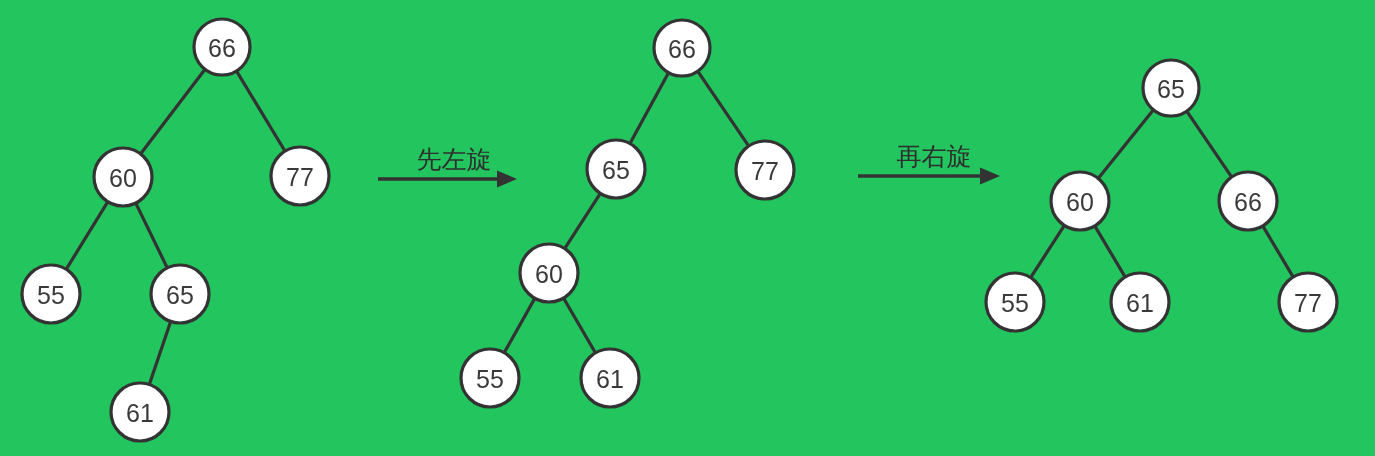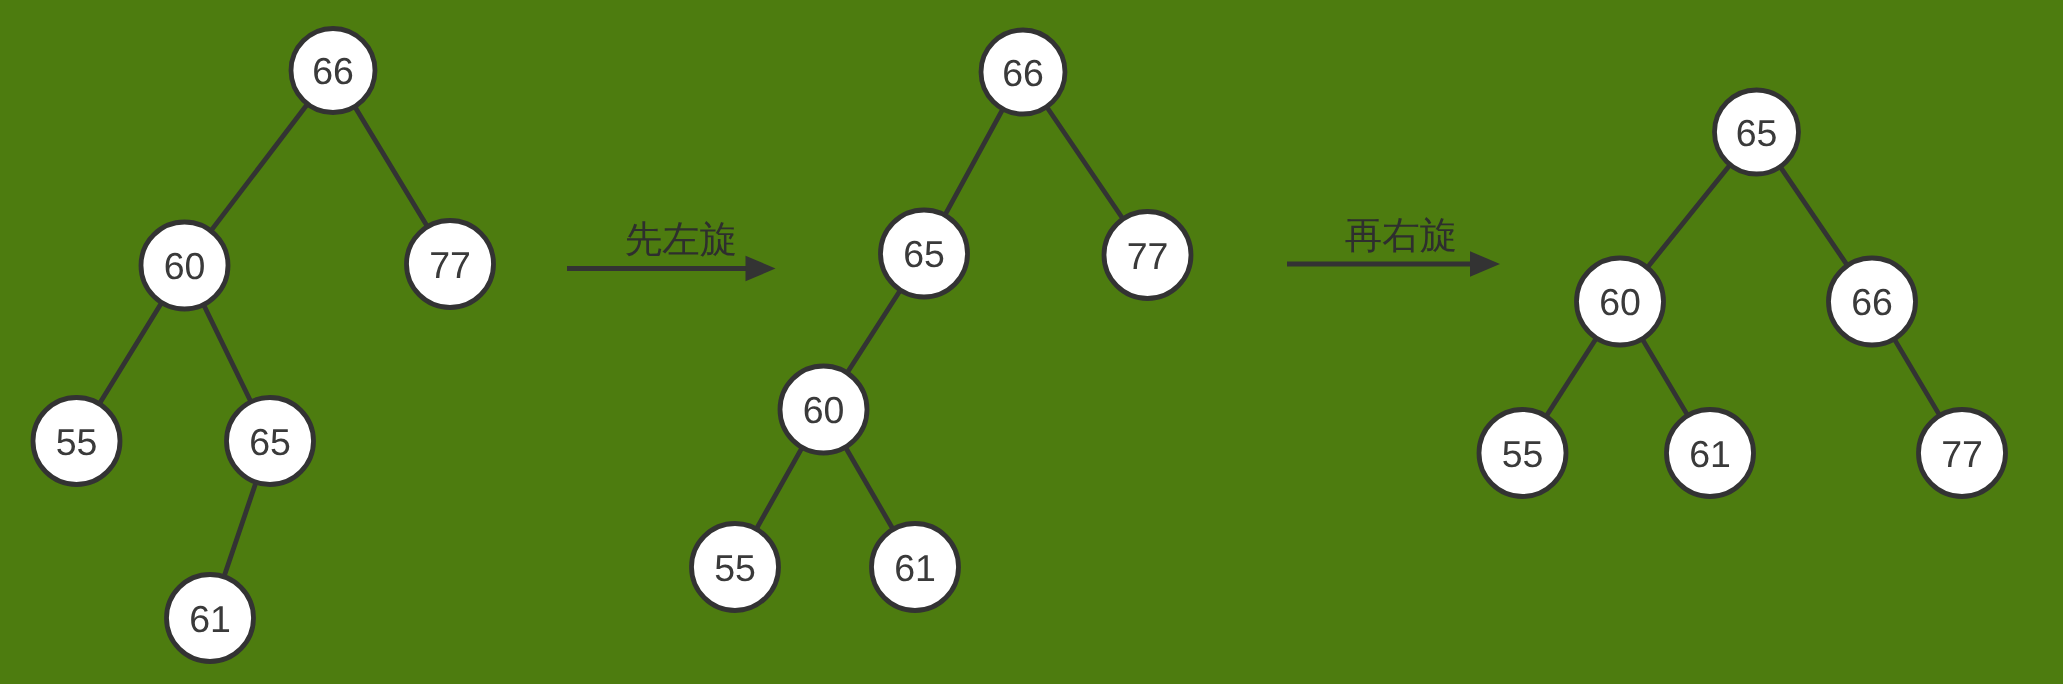--- a/index.html
+++ b/index.html
@@ -7,21 +7,21 @@
     padding: 0;
     background: #ffffff;
   }
   body {
     font-family: "Liberation Sans", "DejaVu Sans", sans-serif;
   }
   #canvas {
     position: relative;
     width: 1375px;
     height: 456px;
-    background: #4d7c0f;
+    background: #22c55e;
     overflow: hidden;
   }
   svg#diagram {
     position: absolute;
     left: 0;
     top: 0;
     width: 1375px;
     height: 456px;
     display: block;
   }

